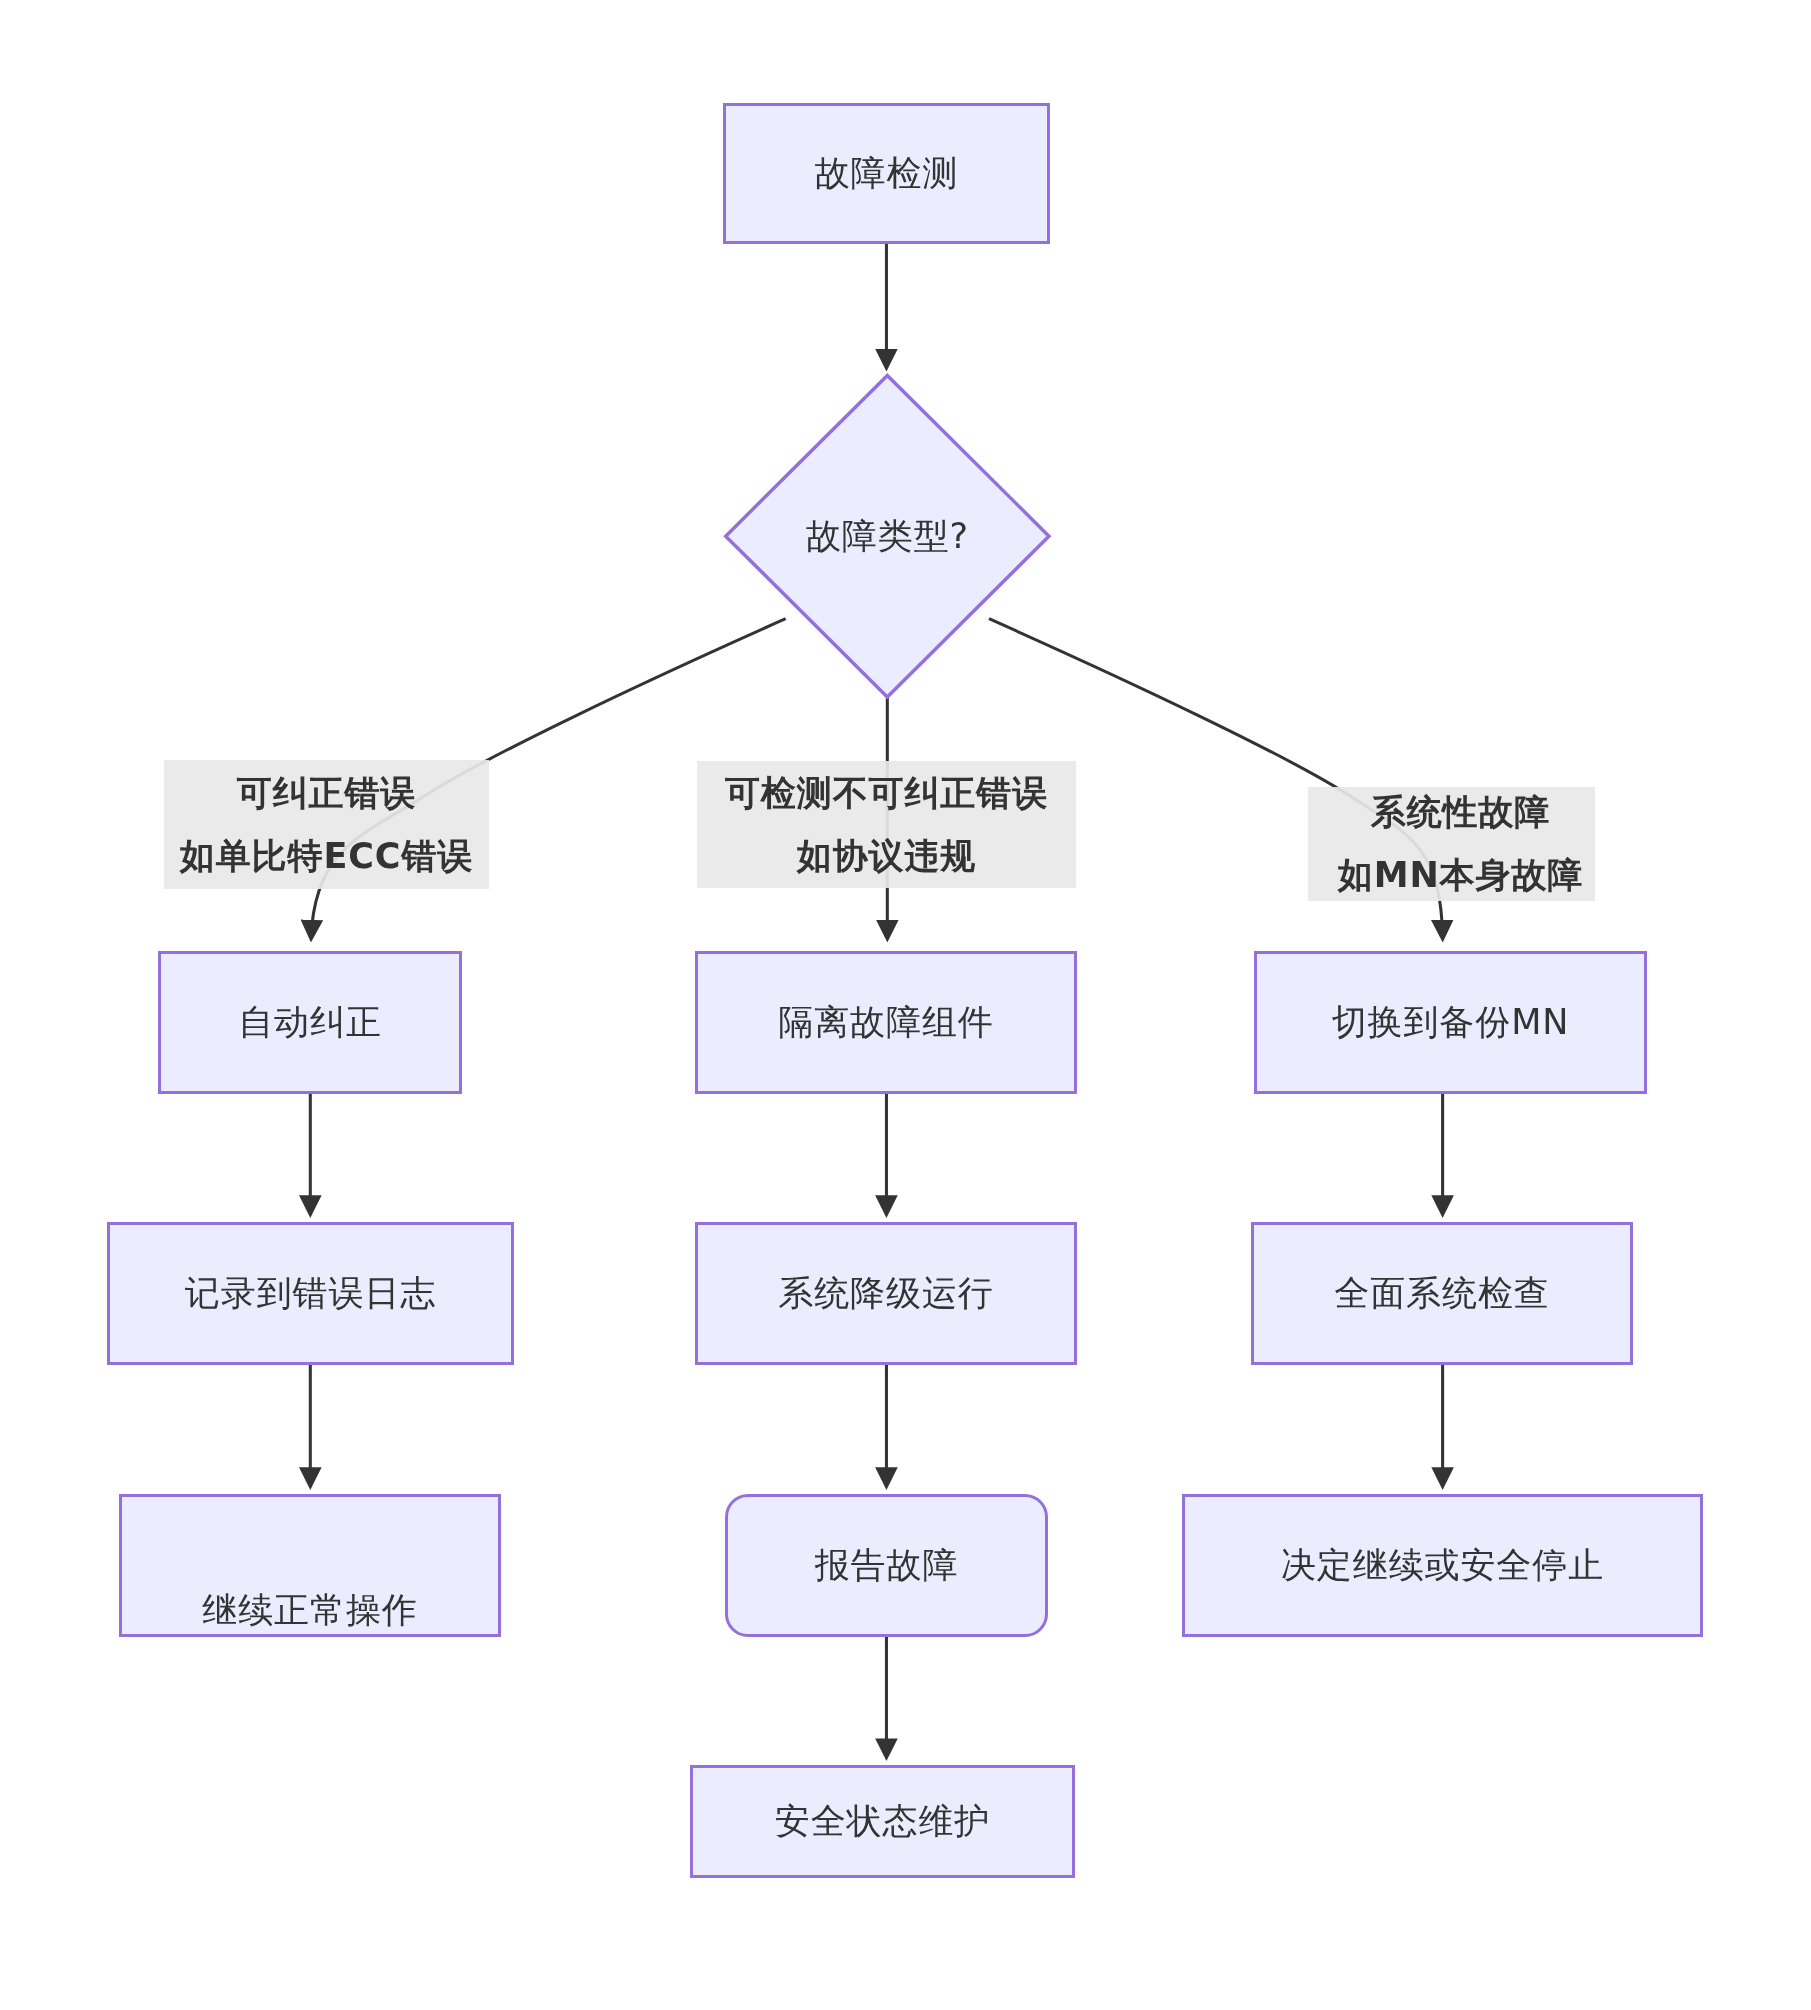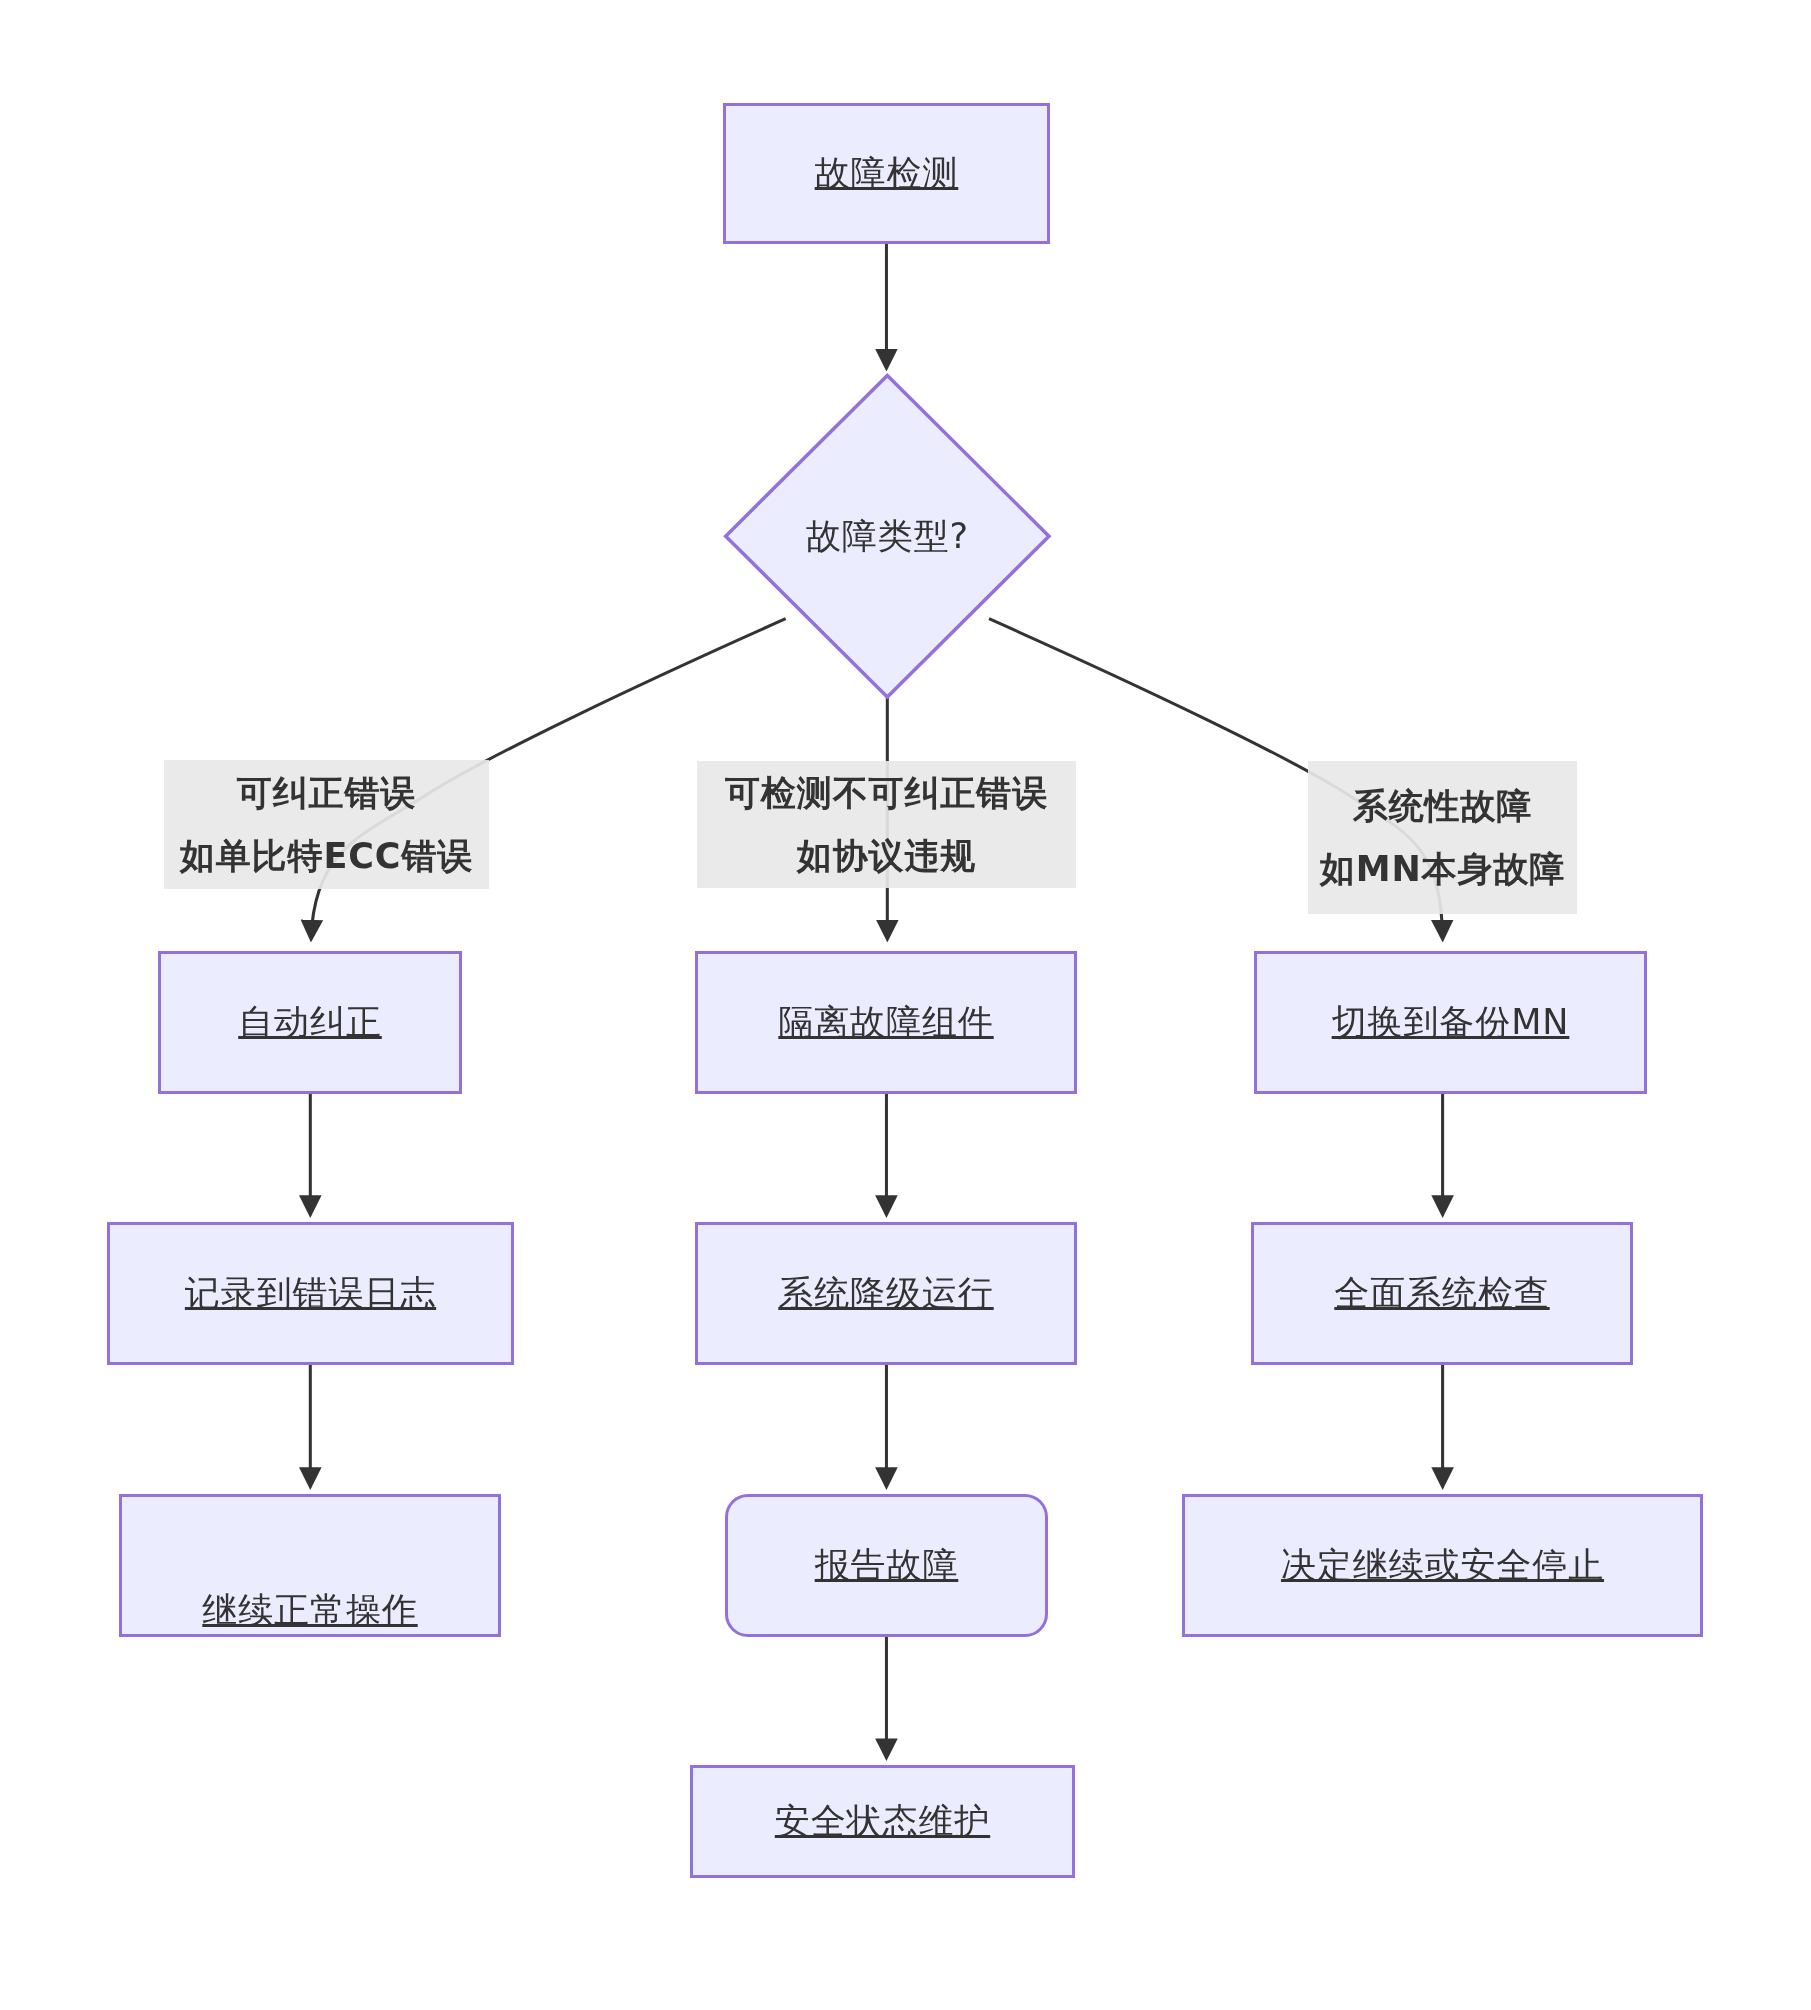--- a/index.html
+++ b/index.html
@@ -16,21 +16,21 @@
     overflow:hidden;
   }
   .edges-svg{position:absolute; left:0; top:0; z-index:0;}
   .edge-path{stroke:var(--edge-line,#333); stroke-width:3.5; fill:none;}
   .diamond-shape{fill:var(--node-fill,#ececff); stroke:var(--node-border,#9370db); stroke-width:4;}
   .node{
     position:absolute; z-index:2; box-sizing:border-box;
     display:flex; align-items:center; justify-content:center;
     background:var(--node-fill,#ececff);
     border:3.5px solid var(--node-border,#9370db);
-    font-size:35px; letter-spacing:0.9px; text-align:center;text-decoration:underline;
+    font-size:35px; letter-spacing:0.9px; text-align:center;
   }
   .diamond-label{
     position:absolute; z-index:2;
     display:flex; align-items:center; justify-content:center;
     font-size:35px; letter-spacing:0.9px; text-align:center;
     background:transparent;
   }
   .edge-label{
     position:absolute; z-index:1;
     display:flex; flex-direction:column; align-items:center; justify-content:center;
@@ -66,21 +66,21 @@
   </svg>
 
   <div class="edge-label" style="left:164px;top:760px;width:325px;height:129px;">
     <span>可纠正错误</span>
     <span>如单比特ECC错误</span>
   </div>
   <div class="edge-label" style="left:697px;top:761px;width:379px;height:127px;">
     <span>可检测不可纠正错误</span>
     <span>如协议违规</span>
   </div>
-  <div class="edge-label" style="left:1308px;top:761px;width:269px;height:153px;">
+  <div class="edge-label" style="left:1308px;top:787px;width:269px;height:114px;padding-left:18px;">
     <span>系统性故障</span>
     <span>如MN本身故障</span>
   </div>
 
   <div class="node" style="left:723px;top:103px;width:327px;height:141px;">
     <span>故障检测</span>
   </div>
 
   <div class="diamond-label" style="left:757px;top:501px;width:261px;height:70px;">
     <span>故障类型?</span>

